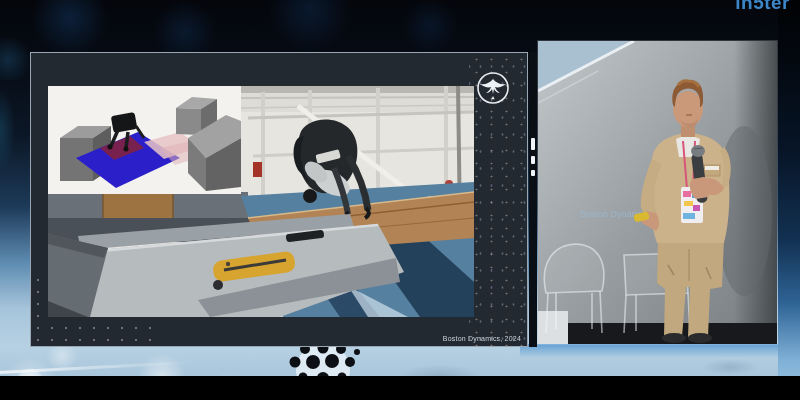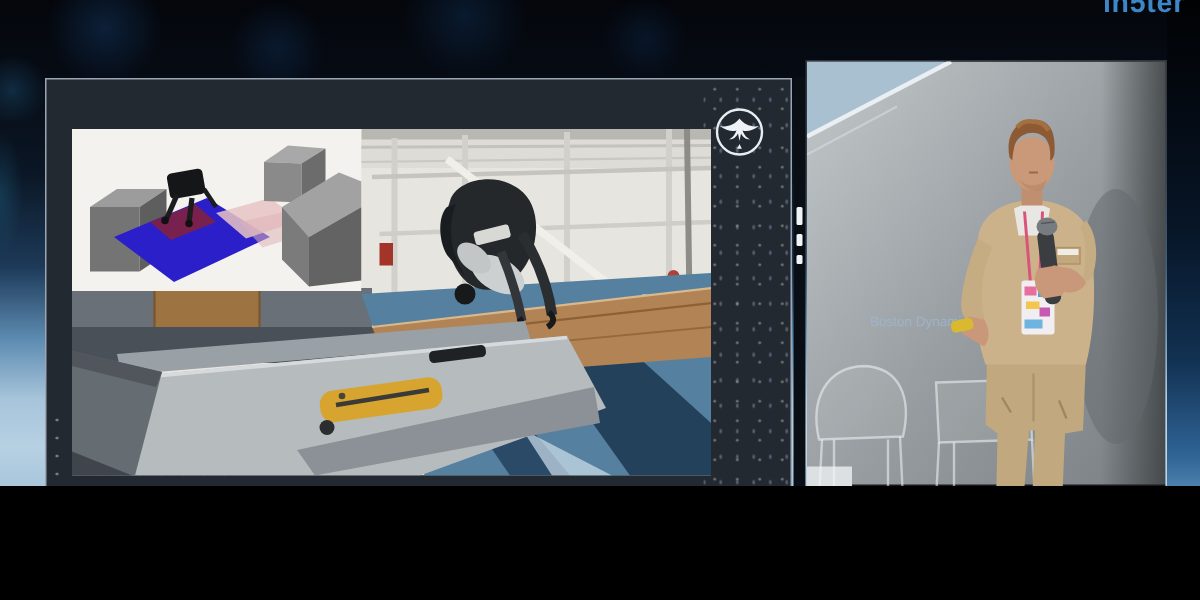--- a/index.html
+++ b/index.html
@@ -1,17 +1,17 @@
 <!DOCTYPE html>
 <html><head>
 <meta charset="utf-8">
 <style>
   * { margin:0; padding:0; box-sizing:border-box; }
   body { background:#000; font-family:"Liberation Sans", sans-serif; }
-  .screen { position:relative; width:800px; height:324px; overflow:hidden;
+  .screen { position:relative; width:800px; height:376px; overflow:hidden;
     background:linear-gradient(180deg,#04060b 0%,#060b14 16%,#0b1726 36%,#1d3a59 55%,#5e8cb2 70%,#a6c4da 82%,#b7d1e3 92%,#a9c6db 100%);
   }
   
   .bokeh { position:absolute; left:0; top:0; width:560px; height:80px;
     background:
       radial-gradient(circle 55px at 70px 18px, rgba(18,52,92,.55), transparent 70%),
       radial-gradient(circle 45px at 185px 32px, rgba(14,42,76,.5), transparent 70%),
       radial-gradient(circle 60px at 310px 10px, rgba(16,48,86,.45), transparent 70%),
       radial-gradient(circle 40px at 430px 26px, rgba(12,38,70,.45), transparent 70%),
       radial-gradient(circle 34px at 8px 60px, rgba(26,74,106,.5), transparent 70%);

